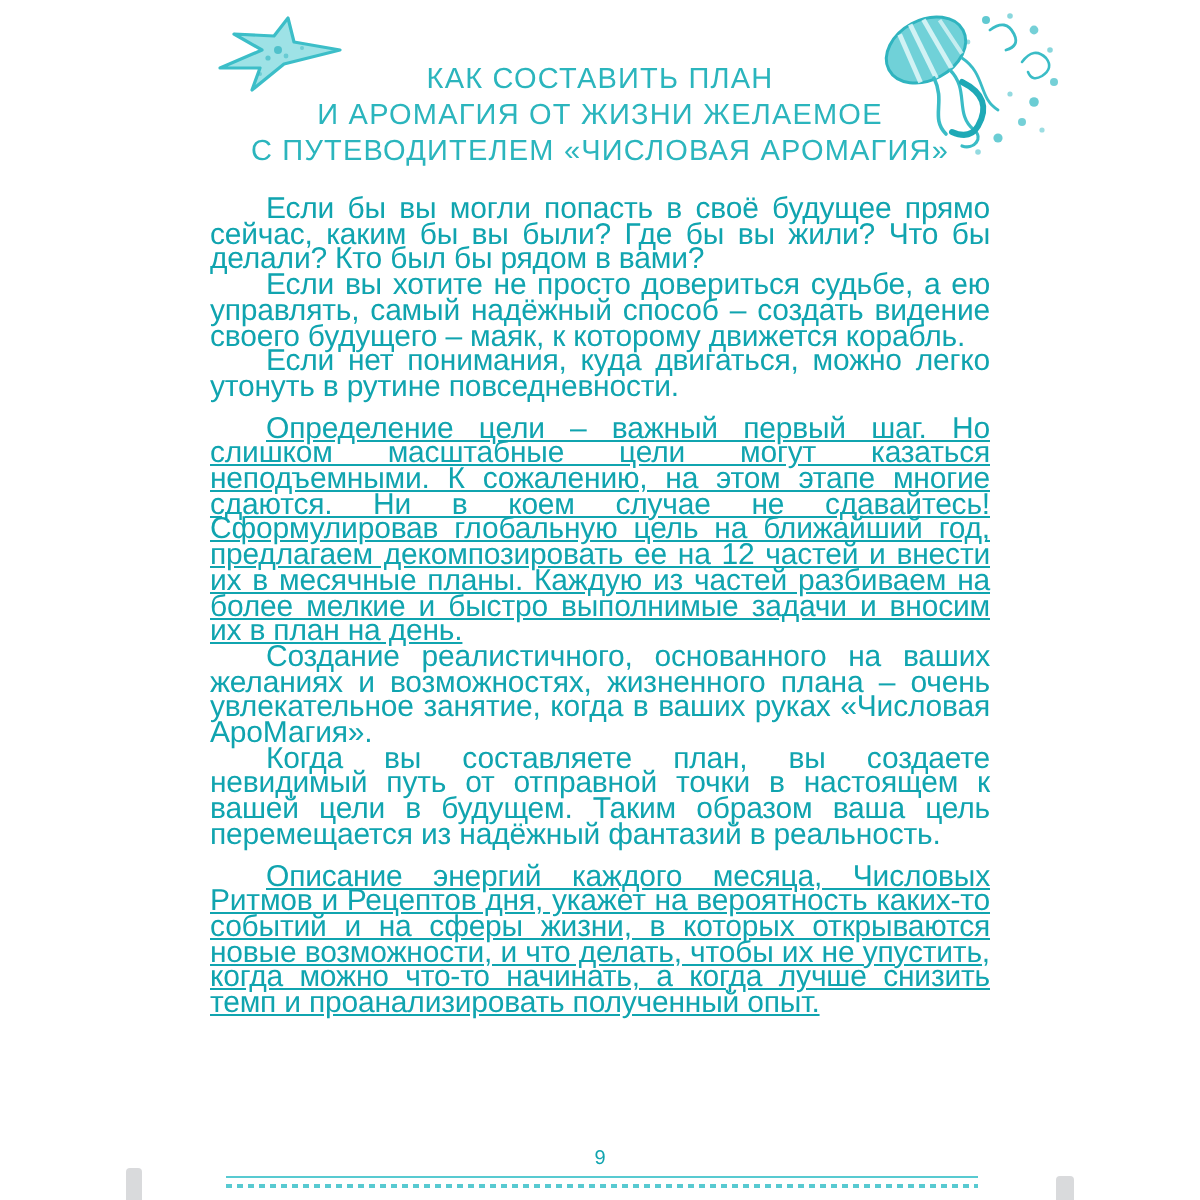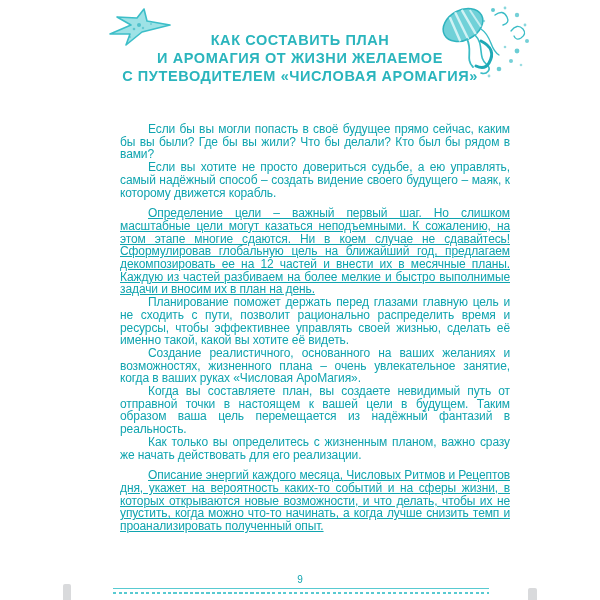--- a/index.html
+++ b/index.html
@@ -22,33 +22,32 @@
   .deco{position:absolute;}
   .deco-starfish{left:106px;top:5px;}
   .deco-jellyfish{left:437px;top:3px;}
   .title{
     position:absolute;
     left:95px;top:31px;width:410px;
     text-align:center;
     color:var(--title);
     font-size:14.5px;
     line-height:18px;
-    font-weight:700;
+    font-weight:400;
     letter-spacing:0.6px;
   }
   .title span{display:block;}
   .body-text{
     position:absolute;
-    left:120px;top:99px;width:390px;
+    left:105px;top:99px;width:390px;
     color:var(--body_text);
-    font-size:12px;
+    font-size:15px;
     line-height:12.7px;
     letter-spacing:-0.1px;
     text-align:justify;
-    margin-top:24px;
   }
   .body-text p{
     margin:0;
     text-indent:28px;
   }
   .body-text p.group-gap{margin-top:8px;text-decoration:underline;}
   .page-number{
     position:absolute;
     left:105px;top:574px;width:390px;
     text-align:center;
@@ -118,25 +117,24 @@
 
   <h1 class="title">
     <span>КАК СОСТАВИТЬ ПЛАН</span>
     <span>И АРОМАГИЯ ОТ ЖИЗНИ ЖЕЛАЕМОЕ</span>
     <span>С ПУТЕВОДИТЕЛЕМ «ЧИСЛОВАЯ АРОМАГИЯ»</span>
   </h1>
 
   <div class="body-text">
     <p>Если бы вы могли попасть в своё будущее прямо сейчас, каким бы вы были? Где бы вы жили? Что бы делали? Кто был бы рядом в вами?</p>
     <p>Если вы хотите не просто довериться судьбе, а ею управлять, самый надёжный способ – создать видение своего будущего – маяк, к которому движется корабль.</p>
+    <p>Если нет понимания, куда двигаться, можно легко утонуть в рутине повседневности.</p>
     <p class="group-gap">Определение цели – важный первый шаг. Но слишком масштабные цели могут казаться неподъемными. К сожалению, на этом этапе многие сдаются. Ни в коем случае не сдавайтесь! Сформулировав глобальную цель на ближайший год, предлагаем декомпозировать ее на 12 частей и внести их в месячные планы. Каждую из частей разбиваем на более мелкие и быстро выполнимые задачи и вносим их в план на день.</p>
-    <p>Планирование поможет держать перед глазами главную цель и не сходить с пути, позволит рационально распределить время и ресурсы, чтобы эффективнее управлять своей жизнью, сделать её именно такой, какой вы хотите её видеть.</p>
     <p>Создание реалистичного, основанного на ваших желаниях и возможностях, жизненного плана – очень увлекательное занятие, когда в ваших руках «Числовая АроМагия».</p>
     <p>Когда вы составляете план, вы создаете невидимый путь от отправной точки в настоящем к вашей цели в будущем. Таким образом ваша цель перемещается из надёжный фантазий в реальность.</p>
-    <p>Как только вы определитесь с жизненным планом, важно сразу же начать действовать для его реализации.</p>
     <p class="group-gap">Описание энергий каждого месяца, Числовых Ритмов и Рецептов дня, укажет на вероятность каких-то событий и на сферы жизни, в которых открываются новые возможности, и что делать, чтобы их не упустить, когда можно что-то начинать, а когда лучше снизить темп и проанализировать полученный опыт.</p>
   </div>
 
   <div class="page-number">9</div>
   <div class="rule-solid"></div>
   <div class="rule-dashed"></div>
 
   <div class="photo-artifact left"></div>
   <div class="photo-artifact right"></div>
 

